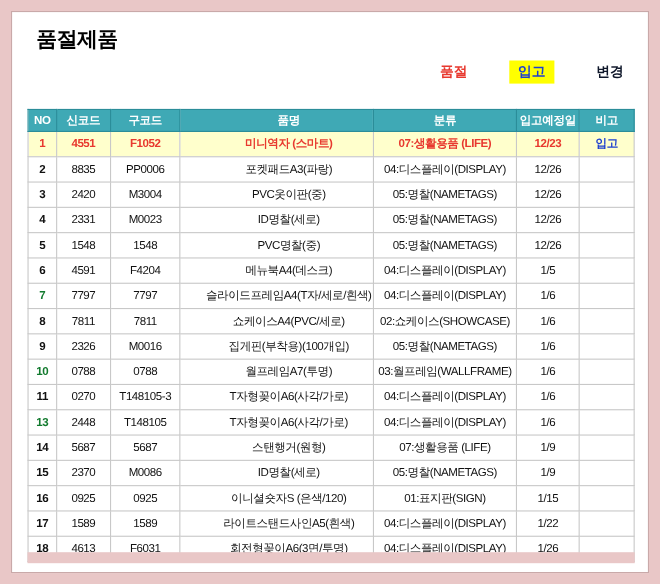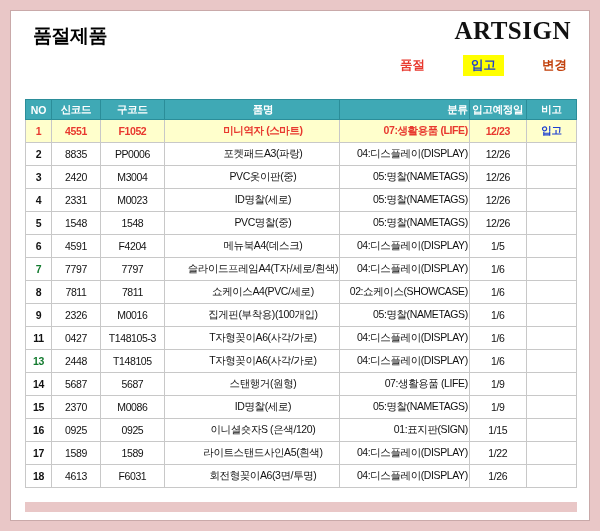--- a/index.html
+++ b/index.html
@@ -43,21 +43,21 @@
     right:14px;top:44px;
     display:flex;
     align-items:center;
     gap:30px;
     font-size:12.5px;
     font-weight:bold;
   }
   .legend span{padding:2px 8px;}
   .lg-pumjul{color:#e8392f;}
   .lg-ipgo{color:#1d3fd0;background:#ffff00;}
-  .lg-byeongyeong{color:#c2410c;}
+  .lg-byeongyeong{color:#0f172a;}
   .date-line{
     position:absolute;
     left:22px;top:58px;
     font-size:13px;
     font-weight:bold;
     color:#111;
   }
   table{
     position:absolute;
     left:14px;top:88px;
@@ -80,21 +80,21 @@
     text-align:center;
     color:#111;
     white-space:nowrap;
     overflow:hidden;
     letter-spacing:-0.4px;
   }
   .c-no{width:26px;font-weight:bold;margin-left:40px;}
   .c-sun{width:56px;}
   .c-gu{width:66px;}
   .c-name{width:150px;padding-left:23px;}
-  .c-cat{width:130px;text-align:right;}
+  .c-cat{width:130px;}
   .c-date{width:66px;}
   .c-memo{width:58px;margin-left:32px;}
   tr.highlight td{
     background:#ffffcc;
     color:#e8392f;
     font-weight:bold;
   }
   tr.highlight td.c-memo{color:#1d3fd0;}
   .no-green{color:#127a2e;font-weight:bold;}
   .bottom-bar{
@@ -106,21 +106,20 @@
     background:#e9c7c7;
   }
 </style>
 </head>
 <body>
 
 <div class="frame">
 
   <div class="header">
     <div class="doc-title">품절제품</div>
-    <div class="brand">ARTSIGN</div>
   </div>
 
   <div class="legend">
     <span class="lg-pumjul">품절</span>
     <span class="lg-ipgo">입고</span>
     <span class="lg-byeongyeong">변경</span>
   </div>
 
 
   <table>
@@ -211,22 +210,31 @@
         <tr>
           <td class="c-no">9</td>
           <td class="c-sun">2326</td>
           <td class="c-gu">M0016</td>
           <td class="c-name">집게핀(부착용)(100개입)</td>
           <td class="c-cat">05:명찰(NAMETAGS)</td>
           <td class="c-date">1/6</td>
           <td class="c-memo"></td>
         </tr>
         <tr>
+          <td class="c-no no-green">10</td>
+          <td class="c-sun">0788</td>
+          <td class="c-gu">0788</td>
+          <td class="c-name">월프레임A7(투명)</td>
+          <td class="c-cat">03:월프레임(WALLFRAME)</td>
+          <td class="c-date">1/6</td>
+          <td class="c-memo"></td>
+        </tr>
+        <tr>
           <td class="c-no">11</td>
-          <td class="c-sun">0427</td>
+          <td class="c-sun">0270</td>
           <td class="c-gu">T148105-3</td>
           <td class="c-name">T자형꽂이A6(사각/가로)</td>
           <td class="c-cat">04:디스플레이(DISPLAY)</td>
           <td class="c-date">1/6</td>
           <td class="c-memo"></td>
         </tr>
         <tr>
           <td class="c-no no-green">13</td>
           <td class="c-sun">2448</td>
           <td class="c-gu">T148105</td>

